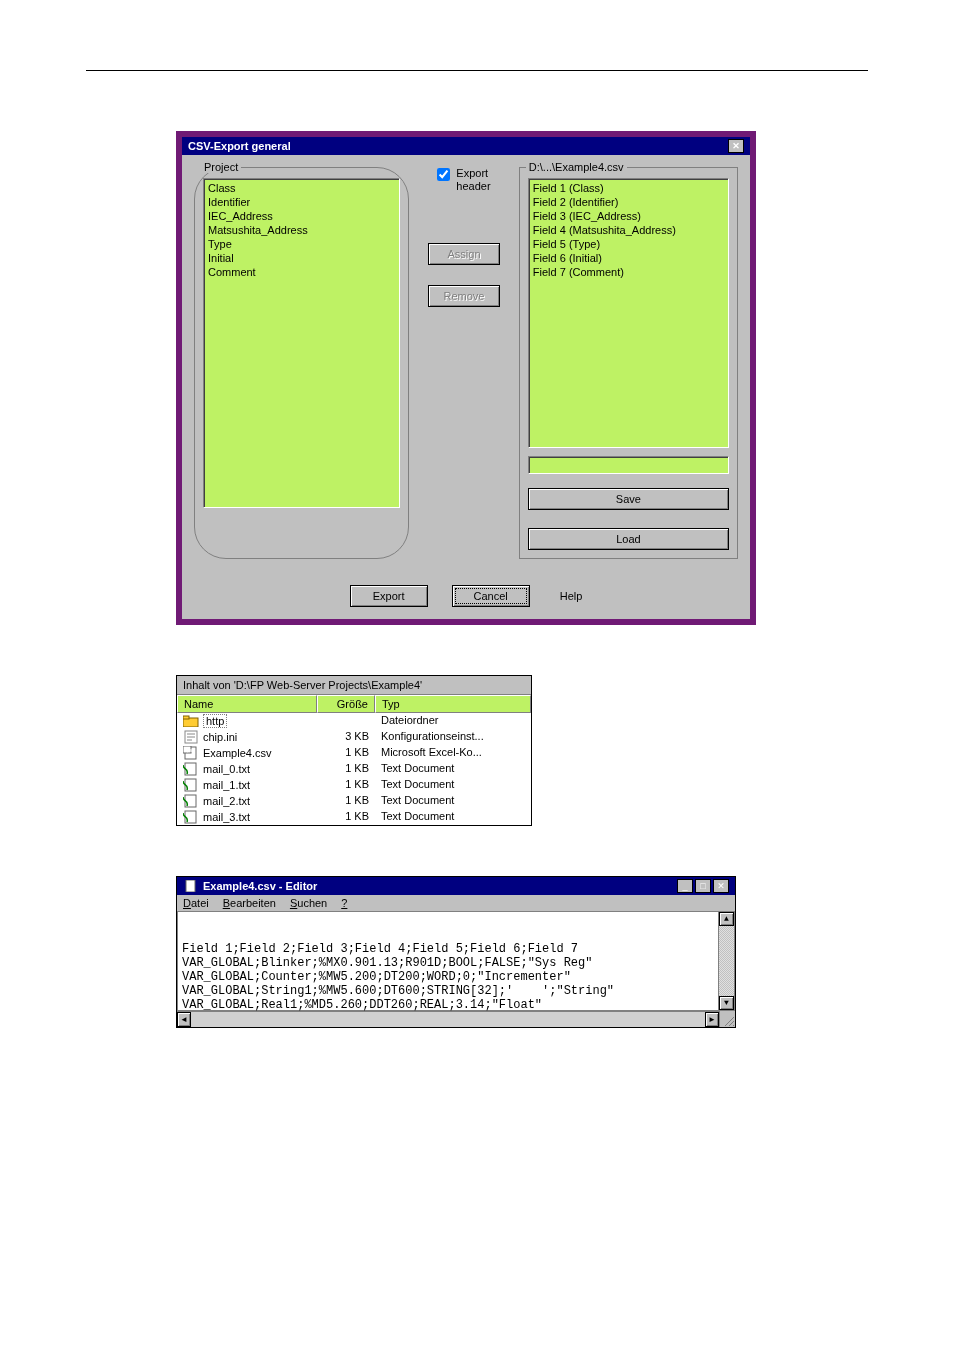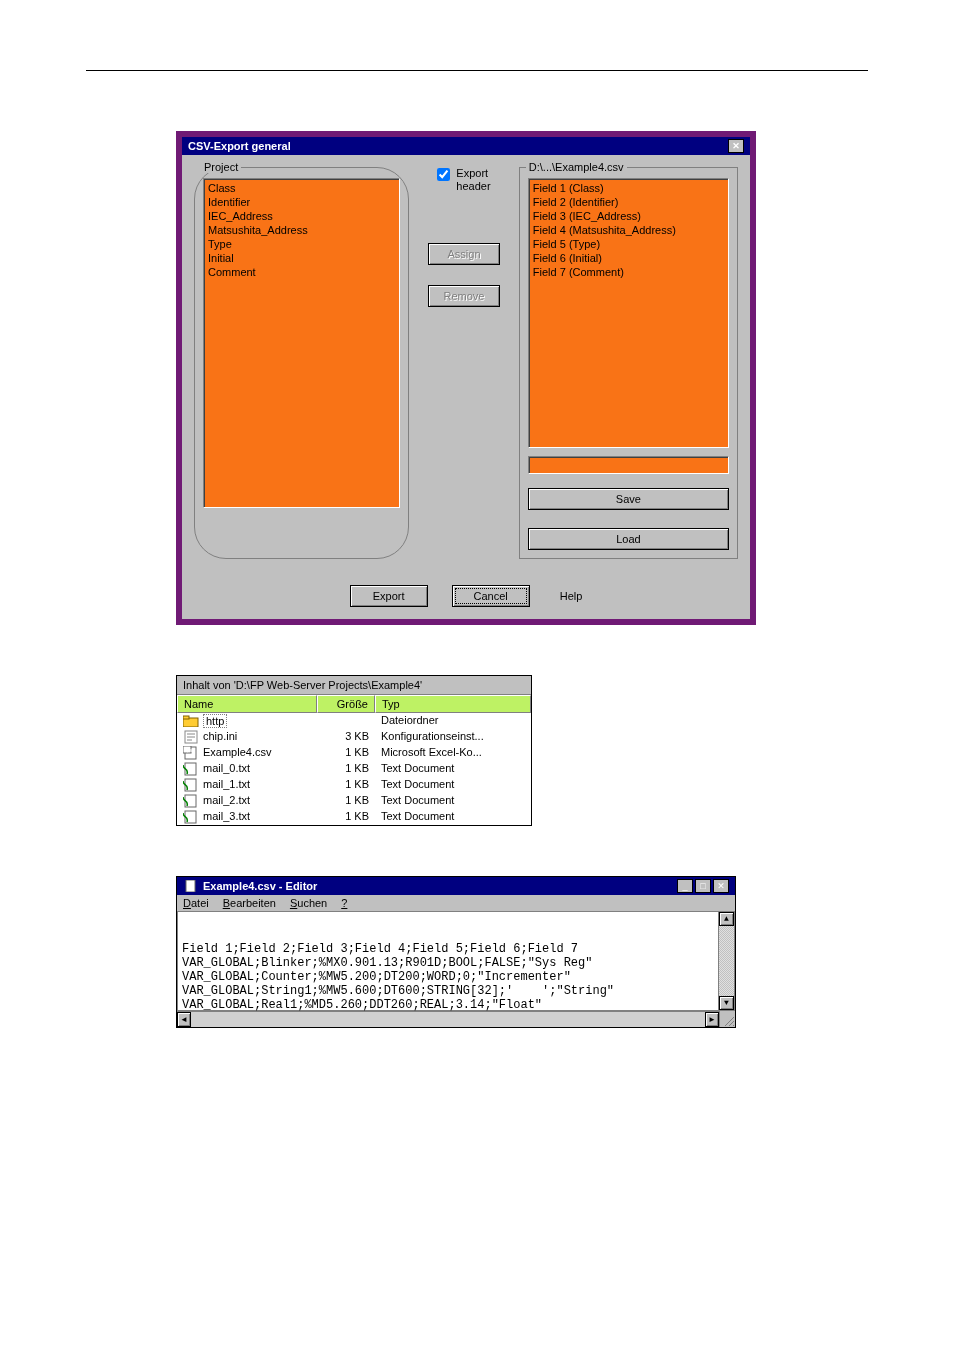--- a/index.html
+++ b/index.html
@@ -8,21 +8,21 @@
   .rule { border: none; border-top: 1px solid #000; margin: 0 86px 60px 86px; }
 
   
   .win { margin: 0 0 50px 176px; width: 580px; background: #c0c0c0; border: 6px solid #701a75; position: relative; }
   .titlebar { background: #000080; color: #fff; font-weight: bold; padding: 3px 6px; display:flex; justify-content:space-between; align-items:center; height:18px; }
   .titlebar .tbtn { width:16px; height:14px; background:#c0c0c0; border:1px solid #000; display:flex; align-items:center; justify-content:center; font-size:9px; font-family:Marlett,Arial; }
   .dlgbody { padding: 12px; }
   .columns { display:flex; gap:10px; }
   .group { border:1px solid #808080; padding: 10px 8px 8px 8px; position:relative; background:#c0c0c0; }
   .group .legend { position:absolute; top:-7px; left:6px; background:#c0c0c0; padding:0 3px; }
-  .listbox { background:#f97316; border:1px solid #808080; border-right-color:#fff; border-bottom-color:#fff; box-shadow: inset 1px 1px 0 #404040; padding:2px 4px; line-height:14px; overflow:hidden; white-space:pre; }
+  .listbox { background:#bef264; border:1px solid #808080; border-right-color:#fff; border-bottom-color:#fff; box-shadow: inset 1px 1px 0 #404040; padding:2px 4px; line-height:14px; overflow:hidden; white-space:pre; }
   .midcol { width:90px; padding-top:0; display:flex; flex-direction:column; align-items:center; gap:20px; }
   .chk { display:flex; align-items:flex-start; gap:6px; line-height:13px; }
   .chk input { margin-top:1px; }
   .btn { min-width:72px; height:22px; background:#c0c0c0; border:1px solid #000; box-shadow: inset 1px 1px 0 #fff, inset -1px -1px 0 #808080; text-align:center; padding:4px 10px; display:inline-flex; align-items:center; justify-content:center; cursor:default; }
   .btn.disabled { color:#808080; text-shadow:1px 1px 0 #fff; }
   .btn.default { outline:1px dotted #000; outline-offset:-4px; }
   .rightgrp { width:220px; }
   .rightgrp .listbox { height:270px; }
   .rightgrp .narrow { height:18px; padding:1px 4px; margin-top:8px; }
   .savebtns { display:flex; justify-content:flex-end; gap:18px; margin-top:14px;flex-direction:column; }
@@ -31,21 +31,21 @@
 
   
   .explorer { margin: 0 18px 50px 176px; width:356px; border:1px solid #000; background:#fff; }
   .exp-head { background:#c0c0c0; padding:3px 6px; border-bottom:1px solid #808080; }
   .exp-cols { display:flex; background:#bef264; }
   .exp-col { border:1px solid #fff; border-right-color:#808080; border-bottom-color:#808080; padding:2px 6px; }
   .exp-col.name { width:140px; }
   .exp-col.size { width:58px; text-align:right; }
   .exp-col.typ  { flex:1; }
   .exp-row { display:flex; padding:1px 0; }
-  .exp-row .c1 { width:140px; padding-left:6px; display:flex; gap:4px; }
+  .exp-row .c1 { width:140px; padding-left:6px; display:flex; align-items:center; gap:4px; }
   .exp-row .c2 { width:58px; text-align:right; padding-right:6px; }
   .exp-row .c3 { flex:1; padding-left:6px; }
   .exp-row .c1 .sel { border:1px dotted #808080; padding:0 2px; }
   .ico { width:16px; height:14px; display:inline-flex; align-items:center; justify-content:center; }
   .ico.folder svg rect{fill:#ffcc33;stroke:#806000;}
   .ico.ini svg rect{fill:#fff;stroke:#888;}
   .ico.txt svg path{stroke:#008000;fill:none;stroke-width:1.5;}
   .ico.txt svg rect{fill:#fff;stroke:#666;}
   .ico.csv svg rect{fill:#fff;stroke:#666;}
 

